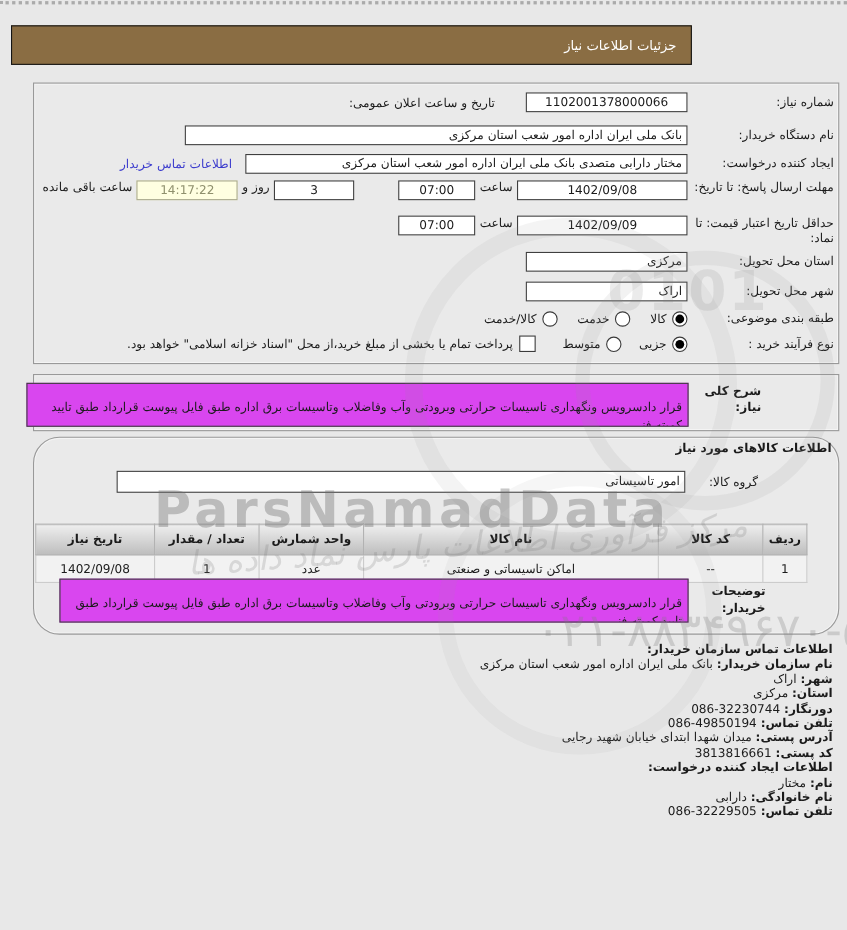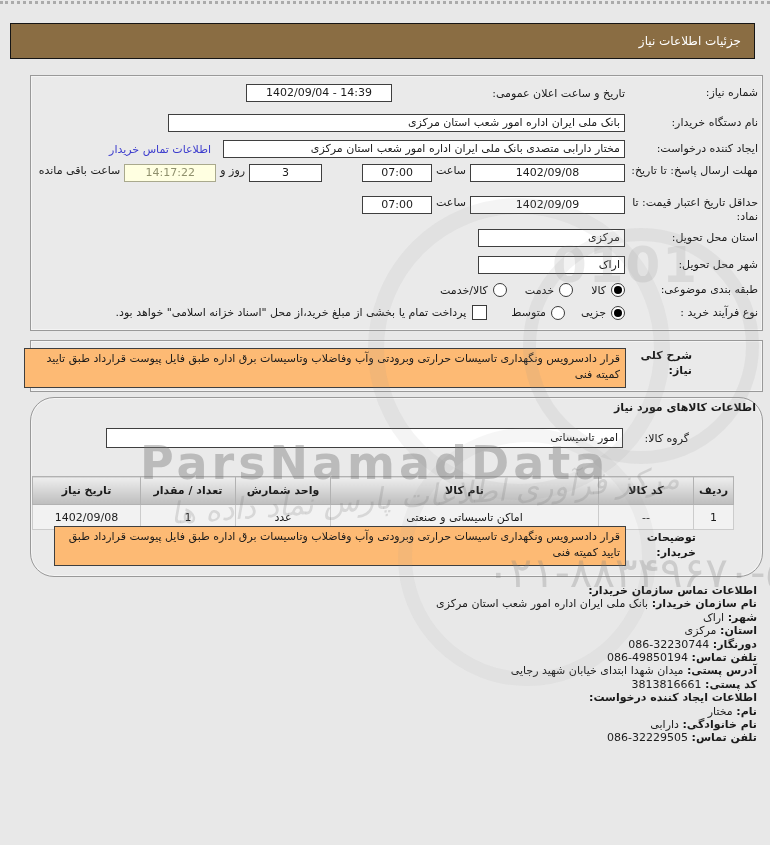--- a/index.html
+++ b/index.html
@@ -1,19 +1,19 @@
 <!DOCTYPE html>
 <html lang="fa" dir="rtl"><head>
 <meta charset="utf-8">
 <style>
   html,body{margin:0;padding:0;background:#e8e8e8;}
   .page{position:relative;width:770px;height:845px;background:#e8e8e8;overflow:hidden;
         direction:rtl;font-family:"DejaVu Sans",sans-serif;font-size:11px;color:#1b1b1b;}
   .dots{position:absolute;top:1px;left:0;right:0;height:0;border-top:3px dotted #ababab;}
-  .titlebar{position:absolute;top:23px;left:10px;width:745px;height:36px;box-sizing:border-box;
+  .titlebar{position:absolute;top:23px;left:10px;width:619px;height:36px;box-sizing:border-box;
             background:#8a6d43;border:1px solid #151515;color:#ffffff;font-size:12px;
             line-height:34px;padding-left:13px;padding-right:13px;text-align:right;}
   .panel{position:absolute;left:30px;width:733px;box-sizing:border-box;background:#eaeaea;
          border:1px solid #999999;box-shadow:inset 0 0 0 1px #f4f4f4;}
   #panel1{top:75px;height:256px;}
   #panel2{top:340px;height:52px;}
   #panel3{top:397px;height:180px;border-radius:24px;}
   .row{position:absolute;right:4px;left:4px;display:flex;align-items:center;}
   .row.tp{align-items:flex-start;}
   .lbl{flex:0 0 133px;line-height:14px;padding-left:4px;box-sizing:border-box;}
@@ -29,22 +29,22 @@
   .ml28{margin-left:28px;}.ml40{margin-left:40px;}
   .yellow{background:#ffffe1;color:#8f906d;border:1px solid #a9a98d;text-align:center;}
   .link{color:#3c3ccd;white-space:nowrap;text-decoration:none;cursor:pointer;}
   .radio{flex:0 0 12px;width:12px;height:12px;border:1px solid #3a3a3a;border-radius:50%;
          background:#ffffff;box-sizing:content-box;}
   .radio.sel{position:relative;}
   .radio.sel::after{content:"";position:absolute;left:2px;top:2px;width:8px;height:8px;
          background:#000;border-radius:50%;}
   .radio.sel{position:relative;}
   .chk{flex:0 0 13px;width:13px;height:13px;border:1px solid #3a3a3a;background:#ffffff;}
-  .ta{position:absolute;background:#fdba74;border:1px solid #3f3f3f;box-sizing:border-box;
-      padding:2px 5px;line-height:16px;text-align:right;overflow:hidden;}
+  .ta{position:absolute;background:#d946ef;border:1px solid #3f3f3f;box-sizing:border-box;
+      padding:14px 5px;line-height:16px;text-align:right;overflow:hidden;}
   .p2lbl{position:absolute;top:7px;right:70px;width:64px;font-weight:bold;line-height:15px;}
   #desc-box{top:7px;right:136px;width:602px;height:40px;}
   .p3head{position:absolute;top:3px;right:6px;font-weight:bold;}
   .grow{position:absolute;top:30px;right:73px;left:75px;display:flex;align-items:center;}
   .grow .glbl{flex:0 0 66px;font-weight:normal;}
   .grow .ibox{flex:1 1 auto;height:20px;line-height:18px;}
   .goods-table{position:absolute;top:78px;right:28px;border-collapse:collapse;table-layout:fixed;
       width:701px;border:1px solid #9a9a9a;}
   .goods-table th{background:linear-gradient(180deg,#eeeeee,#bdbdbd);border:1px solid #b2b2b2;
       font-weight:bold;font-size:11px;height:27px;text-align:center;padding:0 2px;}
@@ -74,22 +74,22 @@
 <body>
 
 <div class="page">
   <div class="dots"></div>
   <div class="titlebar">جزئیات اطلاعات نیاز</div>
 
   <div class="panel" id="panel1">
 
     <div class="row" style="top:8px">
       <span class="lbl">شماره نیاز:</span>
+      <div class="ibox num w147 ml28">1102001378000066</div>
       <span class="inlbl w225 ml8">تاریخ و ساعت اعلان عمومی:</span>
-      <div class="ibox num w146">14:39 - 1402/09/04</div>
     </div>
 
     <div class="row" style="top:38px">
       <span class="lbl">نام دستگاه خریدار:</span>
       <div class="ibox txt w457">بانک ملی ایران اداره امور شعب استان مرکزی</div>
     </div>
 
     <div class="row" style="top:64px">
       <span class="lbl">ایجاد کننده درخواست:</span>
       <div class="ibox txt w402 ml12">مختار دارابی  متصدی  بانک ملی ایران اداره امور شعب استان مرکزی</div>

